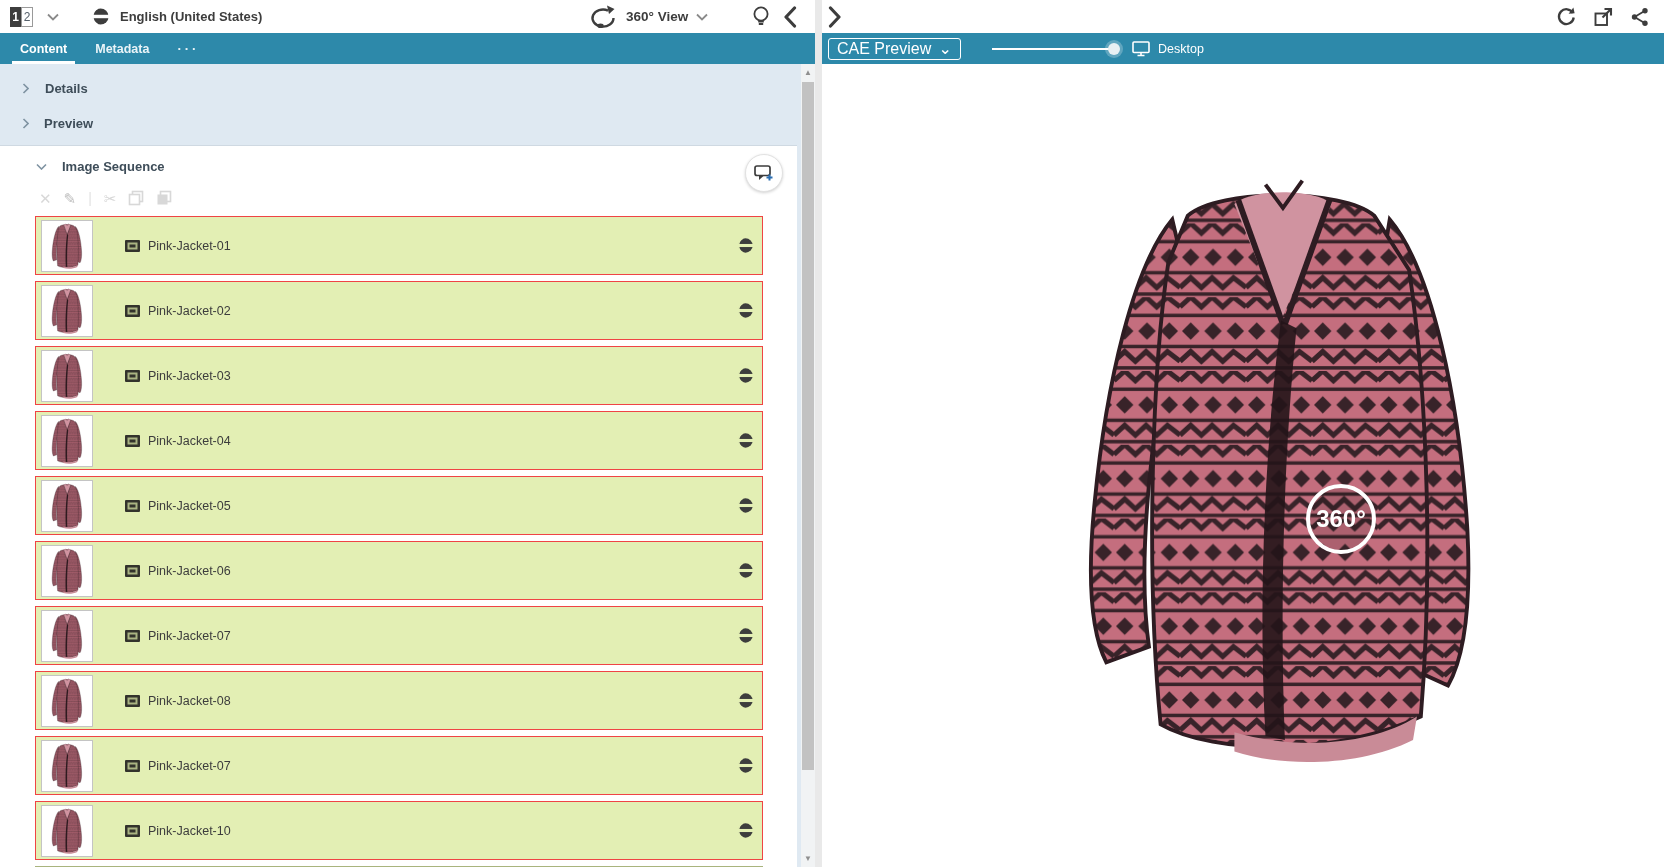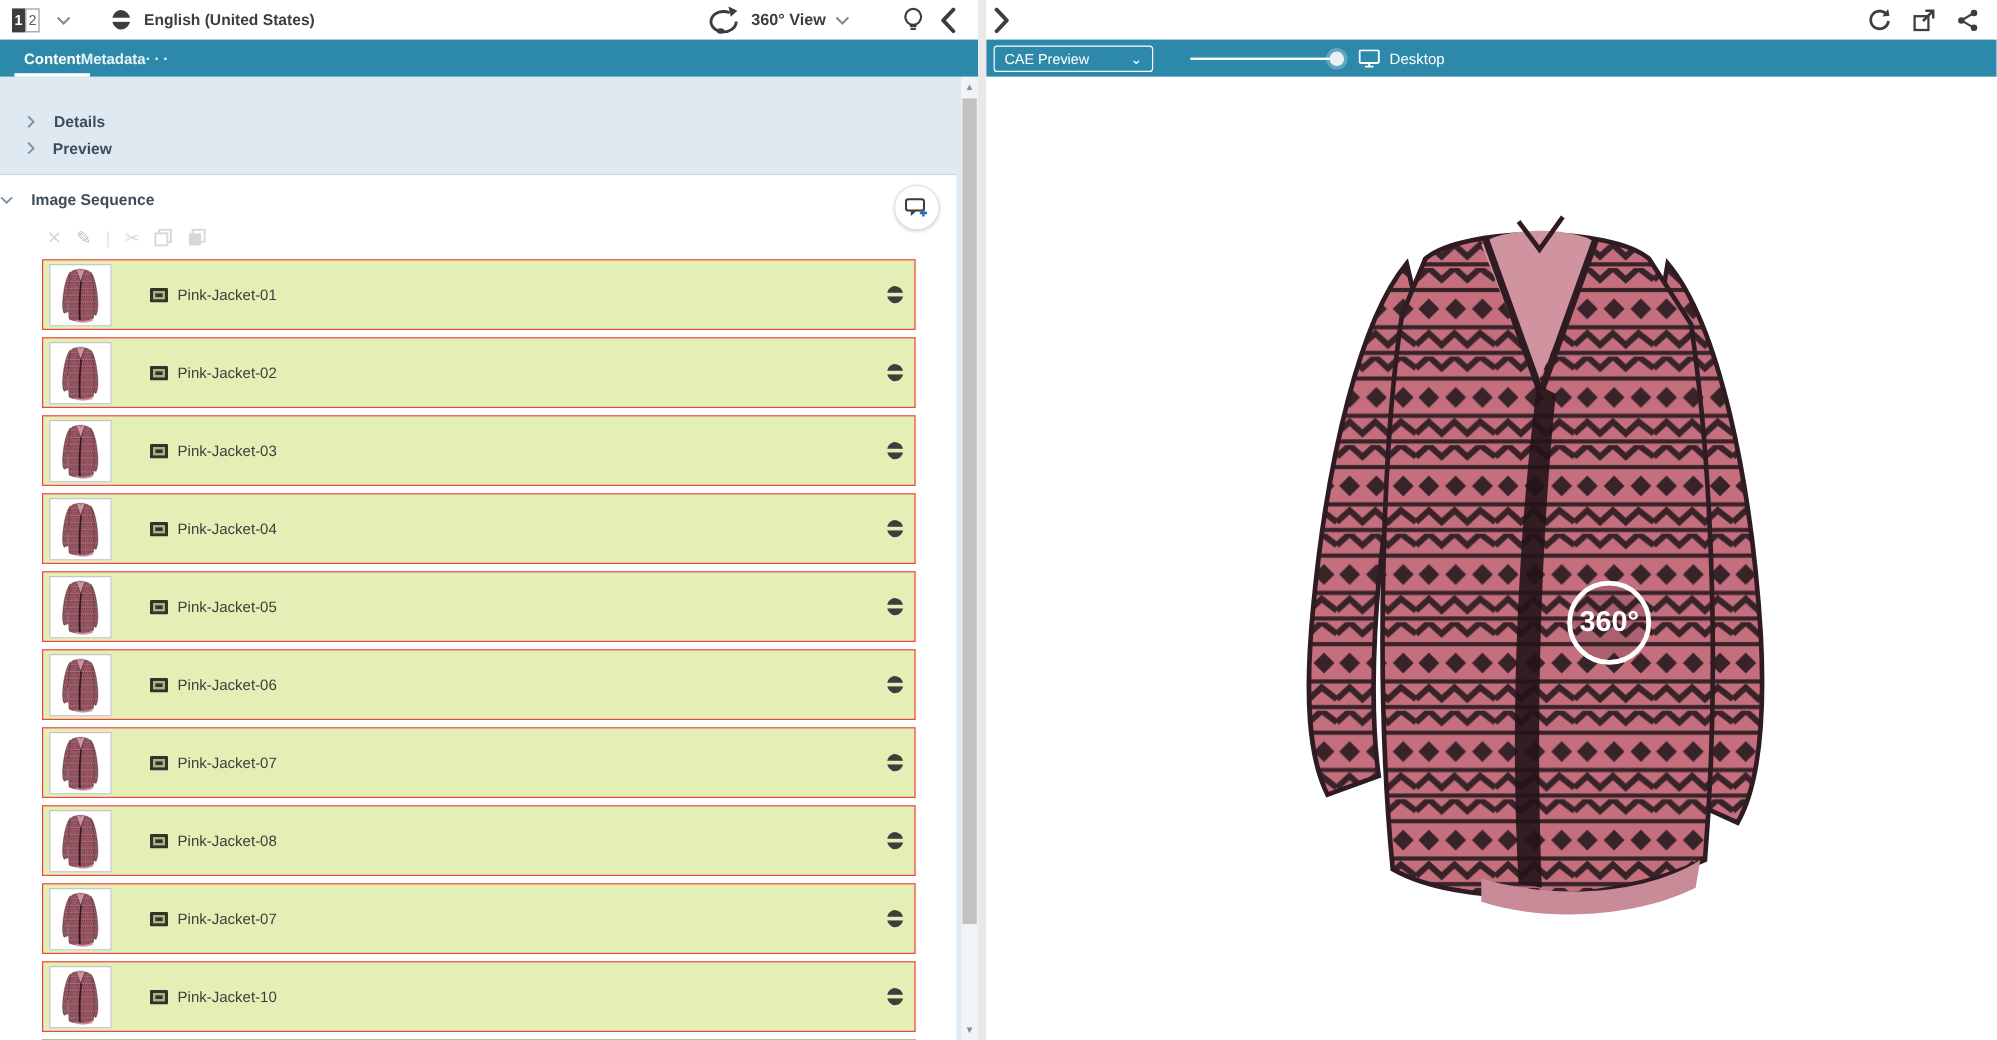--- a/index.html
+++ b/index.html
@@ -30,43 +30,43 @@
   .bulb-btn { position:absolute; left:751px; top:5px; cursor:pointer; }
   .nav-chev { position:absolute; top:6px; cursor:pointer; }
   .nav-back { left:783px; }
 
   .right-topbar .fwd { display:flex; cursor:pointer; }
   .tb-right-icons { margin-left:auto; display:flex; align-items:center; gap:17px; }
   .tb-right-icons > span { display:flex; cursor:pointer; }
 
   
   .tealbar { position:relative; height:31px; background:#2d89aa; display:flex; align-items:center; }
-  .tabbar { padding-left:20px; }
+  .tabbar { padding-left:20px; gap:28px; }
   .tab { position:relative; height:31px; display:flex; align-items:center; color:#eaf4f8; font-size:12.5px; font-weight:bold; cursor:pointer; }
   .tab.active { color:#fff; }
   .tab.active::after { content:""; position:absolute; left:-8px; right:-8px; bottom:0; height:3px; background:#fff; }
   .tab.more { letter-spacing:3px; font-size:13px; }
 
   .preview-toolbar { padding-left:6px; }
-  .mode-select { display:flex; align-items:center; justify-content:space-between; width:133px; height:22px; border:1px solid #fff; border-radius:3px; padding:0 8px; color:#fff; font-size:12px; cursor:pointer; }
+  .mode-select { display:flex; align-items:center; justify-content:space-between; width:133px; height:22px; border:1px solid #fff; border-radius:3px; padding:0 8px; color:#fff; font-size:16px; cursor:pointer; }
   .slider { position:relative; margin-left:31px; width:126px; height:22px; cursor:pointer; }
   .slider .track { position:absolute; left:0; right:0; top:10px; height:2px; background:#fff; }
   .slider .dot { position:absolute; right:-2px; top:5px; width:12px; height:12px; border-radius:50%; background:#e8f0f3; box-shadow:0 0 0 3px rgba(255,255,255,.25); cursor:pointer; }
   .device-group { display:flex; align-items:center; gap:8px; margin-left:14px; }
   .device-label { color:#fff; font-size:12.5px; font-weight:normal; }
 
   
   .panel-body { position:relative; height:803px; background:#dfe9f2; overflow:hidden; }
   .acc-row { position:absolute; left:0; right:18px; height:30px; display:flex; align-items:center; padding-left:22px; gap:15px; cursor:pointer; }
   .acc-row .lbl { font-size:13px; font-weight:bold; color:#3e4d59; }
-  .acc-details { top:22px;gap:16px; }
+  .acc-details { top:9px;gap:16px; }
   .acc-teaser  { top:44px; }
 
   .seq-card { position:absolute; left:0; right:18px; top:81px; bottom:0; background:#fff; border-top:1px solid #cfd9e2; }
-  .seq-header { position:relative; height:40px; display:flex; align-items:center; gap:15px; cursor:pointer; }
+  .seq-header { position:relative; height:40px; display:flex; align-items:center; gap:15px; cursor:pointer;margin-left:36px; }
   .seq-header .lbl { font-size:13px; font-weight:bold; color:#3e4d59; }
   .comment-btn { position:absolute; right:14px; top:8px; width:38px; height:38px; border-radius:50%; background:#fff; border:1px solid #e2e2e2; box-shadow:0 1px 3px rgba(0,0,0,.18); display:flex; align-items:center; justify-content:center; cursor:pointer; }
 
   .seq-toolbar { display:flex; align-items:center; gap:12px; padding-left:39px; height:24px; }
   .tool-glyph { font-size:15px; color:#d8d8d8; cursor:pointer; line-height:1; }
   .tool-glyph.edit { color:#bdbdbd; }
   .tool-sep { color:#e2e2e2; font-size:14px; }
   .tool-svg { display:flex; cursor:pointer; }
 
   .seq-list { margin:6px 34px 0 35px; }

